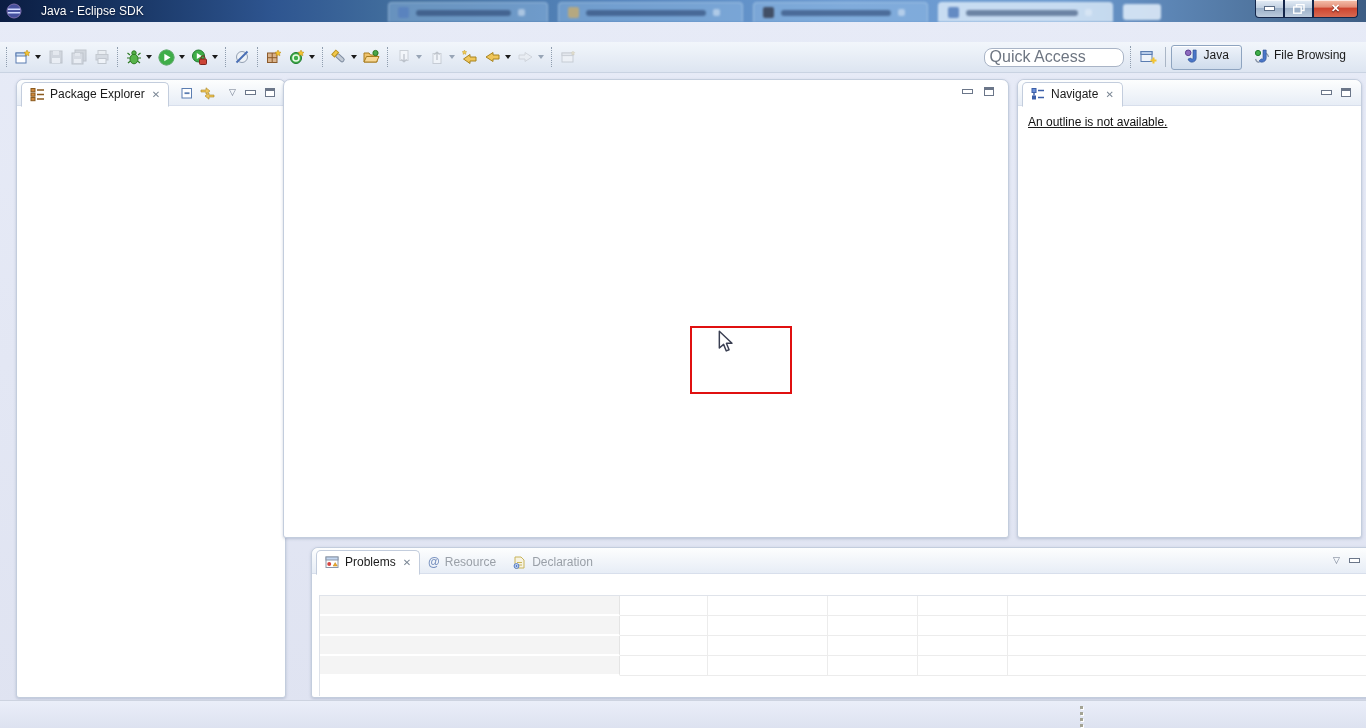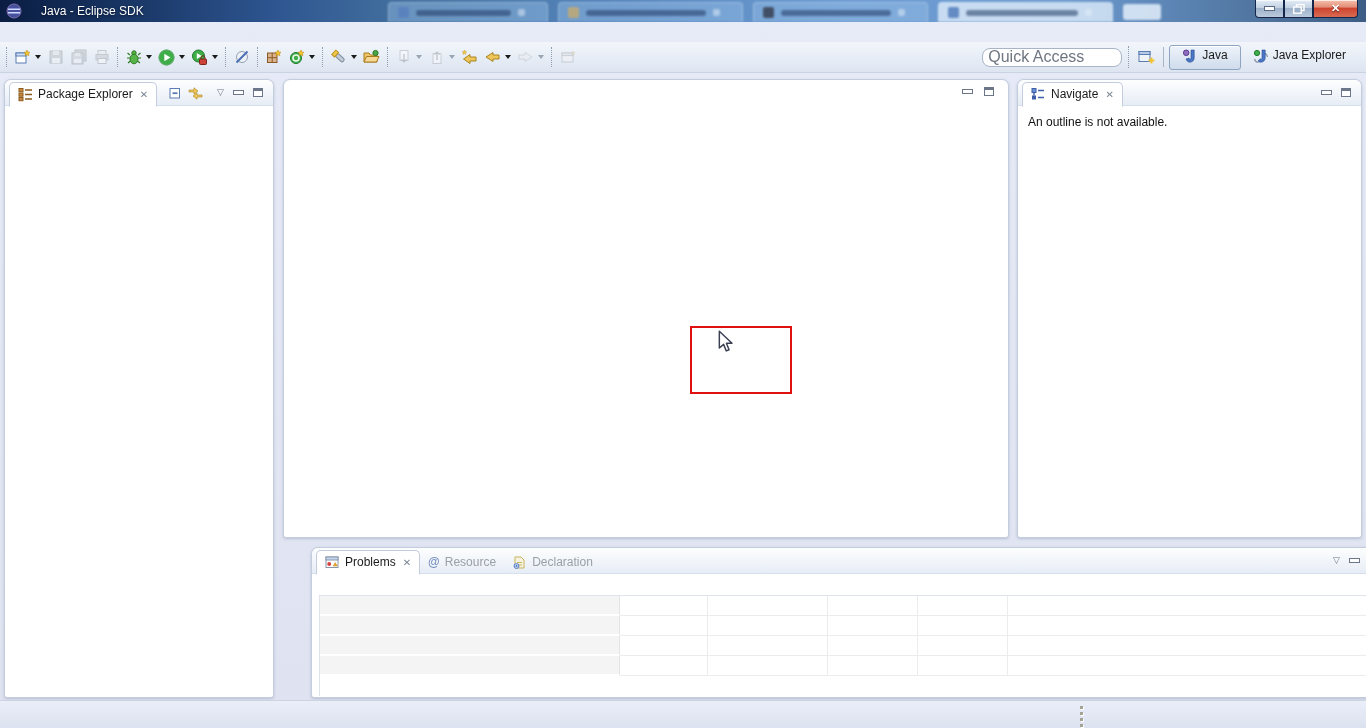--- a/index.html
+++ b/index.html
@@ -69,23 +69,23 @@
     background:#fff; border:1px solid #c3cddd; border-bottom:1px solid #fff;
     border-radius:5px 5px 0 0; position:relative; top:1px; white-space:nowrap; }
   .vtab.inactive { background:transparent; border:none; color:#8d939c; }
   .vtab.inactive .vtab-label { color:#9aa0a8; }
   .vclose { color:#7a8694; font-size:10px; margin-left:2px; cursor:default; }
   .vt-icon svg { display:block; }
   .head-tools { margin-left:auto; display:flex; align-items:center; gap:9px; padding-right:4px; }
   .vmenu { color:#6b7689; font-size:9px; line-height:1; }
   .gmin { width:11px; height:5px; border:1px solid #6b7689; background:#fff; }
   .gmax { width:10px; height:9px; border:1px solid #6b7689; border-top:3px solid #6b7689; background:#fff; }
-  .view-body { position:relative; width:100%; }
-
-  .pkg-panel { left:4px; top:79px; width:270px; height:619px; }
+  .view-body { position:relative; width:100%;text-decoration:underline; }
+
+  .pkg-panel { left:16px; top:79px; width:270px; height:619px; }
   .editor-panel { left:283px; top:79px; width:726px; height:459px; }
   .editor-tools { position:absolute; right:14px; top:7px; display:flex; gap:11px; align-items:center; }
   .outline-panel { left:1017px; top:79px; width:345px; height:459px; }
   .outline-msg { padding:9px 10px; color:#111; }
 
   .sel-rect { position:absolute; left:406px; top:246px; width:102px; height:68px; border:2px solid #e01010; }
   .cursor { position:absolute; left:433px; top:250px; }
 
   
   .problems-panel { left:283px; top:547px; width:1079px; height:151px;margin-left:28px; }
@@ -324,21 +324,21 @@
       <span>Java</span>
     </div>
     <div class="persp">
       <span>
         <svg width="16" height="16" viewBox="0 0 16 16">
             <path d="M1.5 11a4.5 4.5 0 0 0 4 3.4M14.5 9a4.5 4.5 0 0 0-3.6-3.8" fill="none" stroke="#8a96a8" stroke-width="1.2"></path>
             <circle cx="4" cy="5" r="2.6" fill="#3fae49" stroke="#1f7a2e"></circle>
             <path d="M9 2h3.2v8c0 2.3-1.9 4.2-4.2 4.2-1.2 0-2.3-.5-3-1.3l2.3-2.1c.2.4.8.6 1.3.3.4-.3.4-.7.4-1.2z" fill="#4a76c8" stroke="#2c4f8f" stroke-width=".6"></path>
           </svg>
       </span>
-      <span>Java Explorer</span>
+      <span>File Browsing</span>
     </div>
   </div>
 
   <div class="panel pkg-panel">
     <div class="view-head">
       <div class="vtab">
         <span class="vt-icon">
           <svg width="15" height="15" viewBox="0 0 15 15">
               <rect x="1" y="1.5" width="4" height="3.2" fill="#d08a3e" stroke="#8a5a1e"></rect>
               <rect x="1" y="6" width="4" height="3.2" fill="#d08a3e" stroke="#8a5a1e"></rect>

